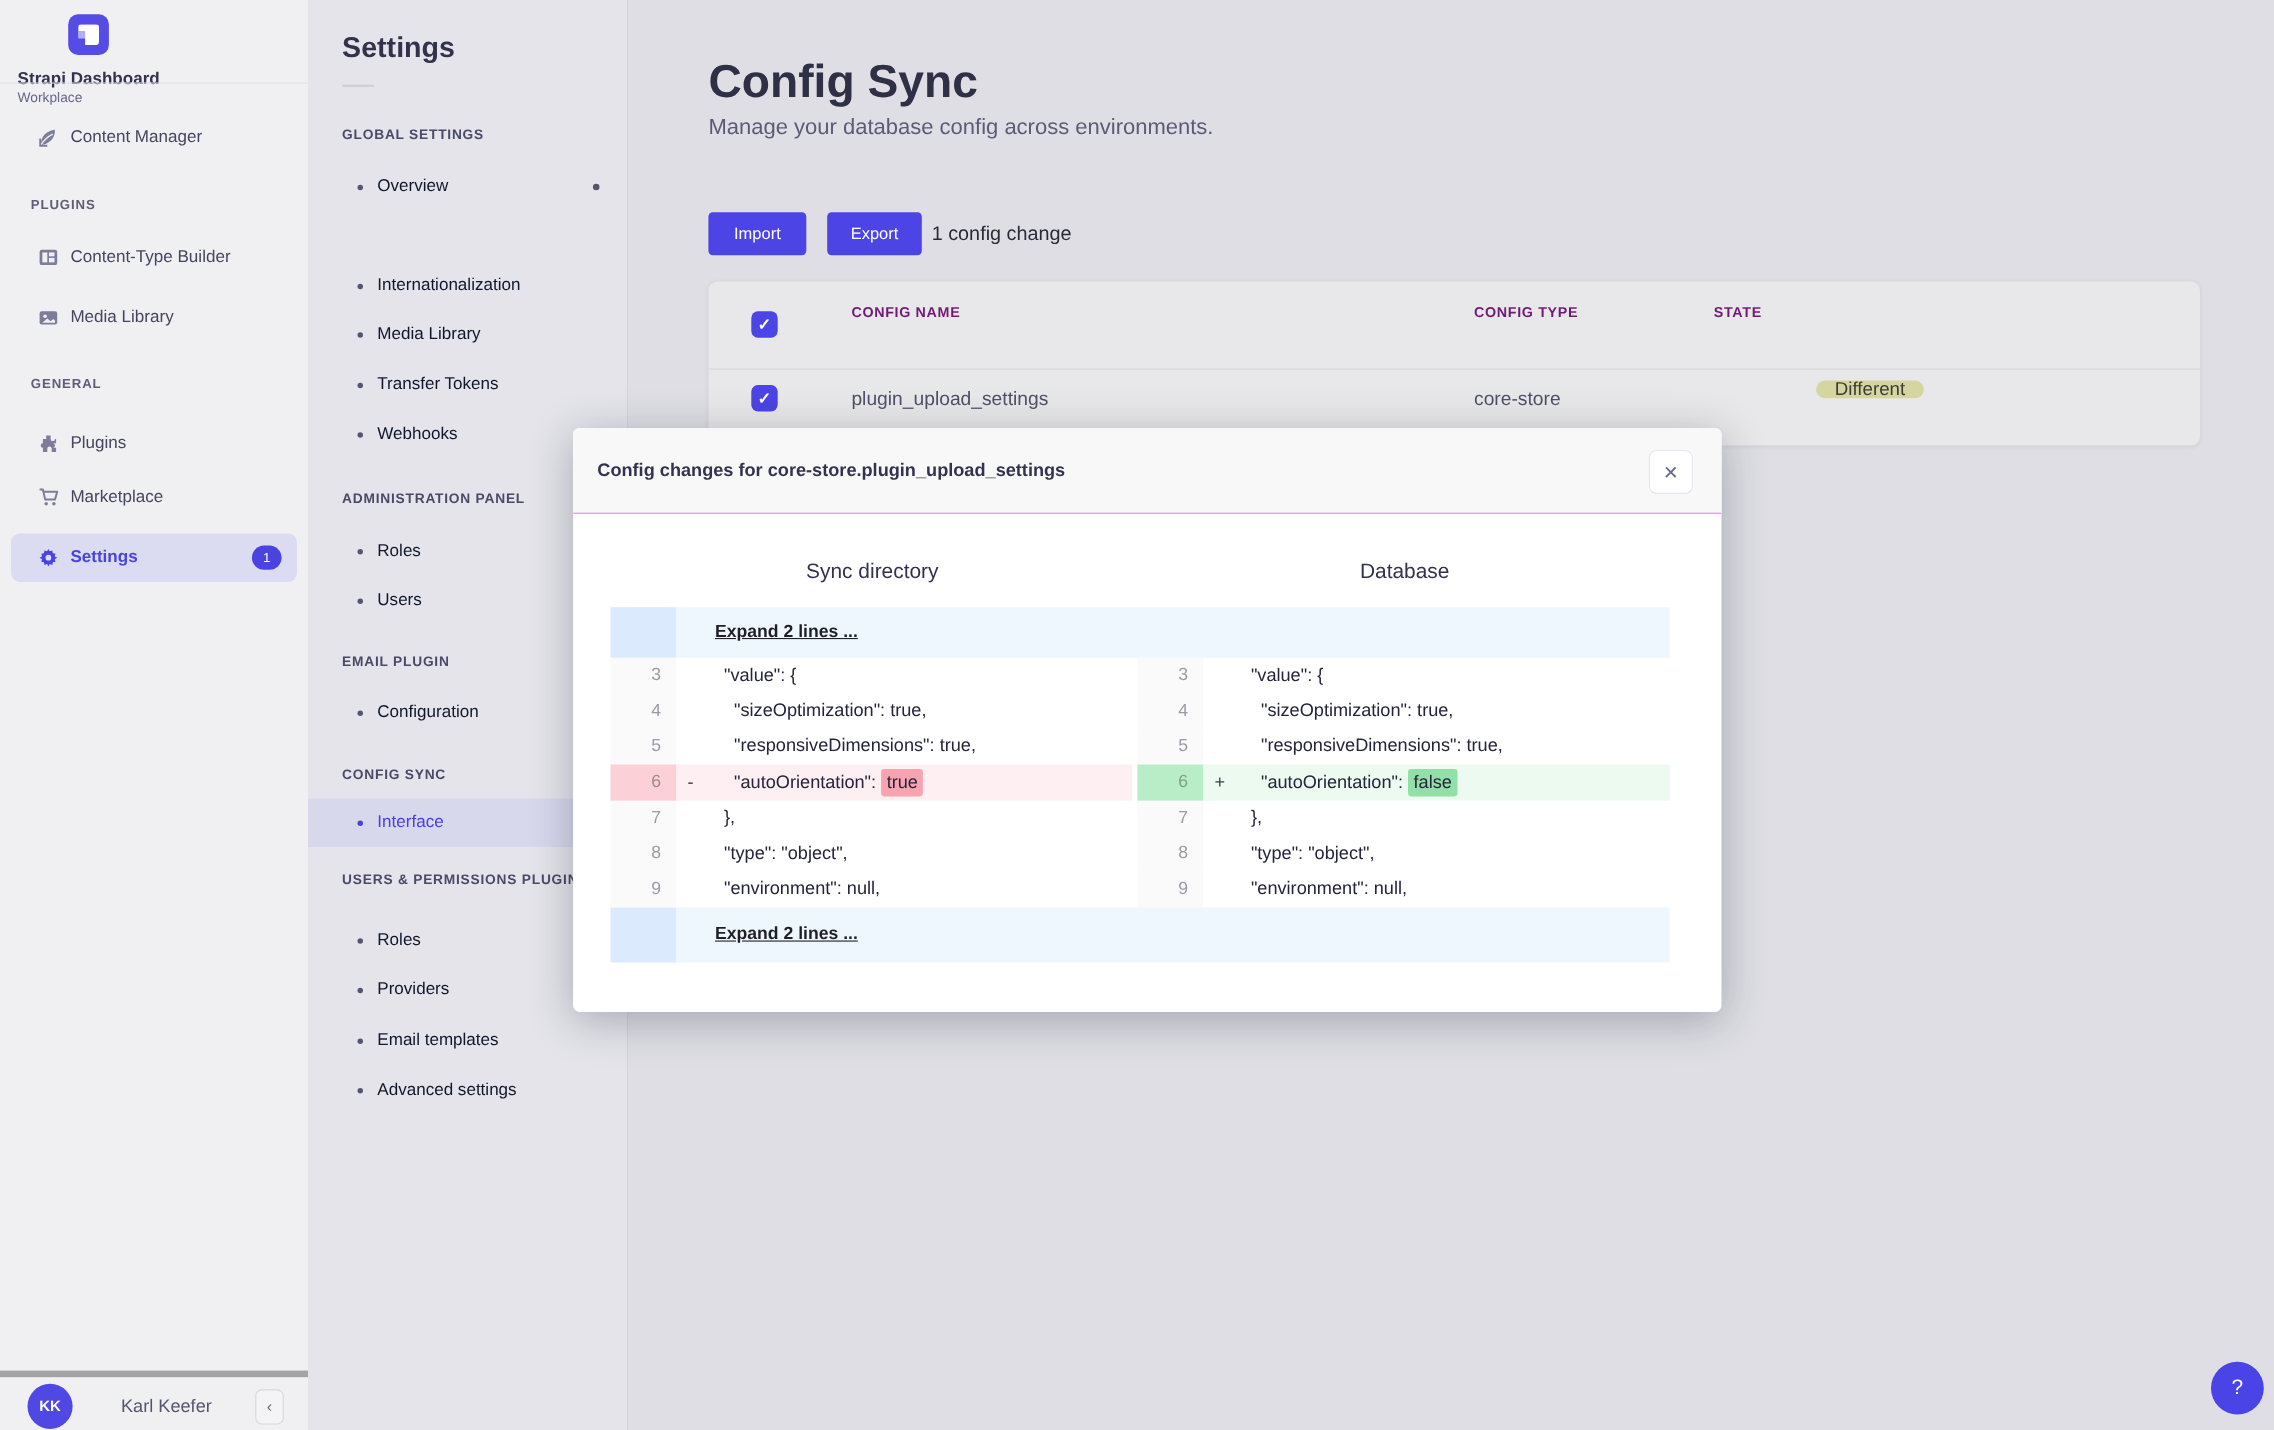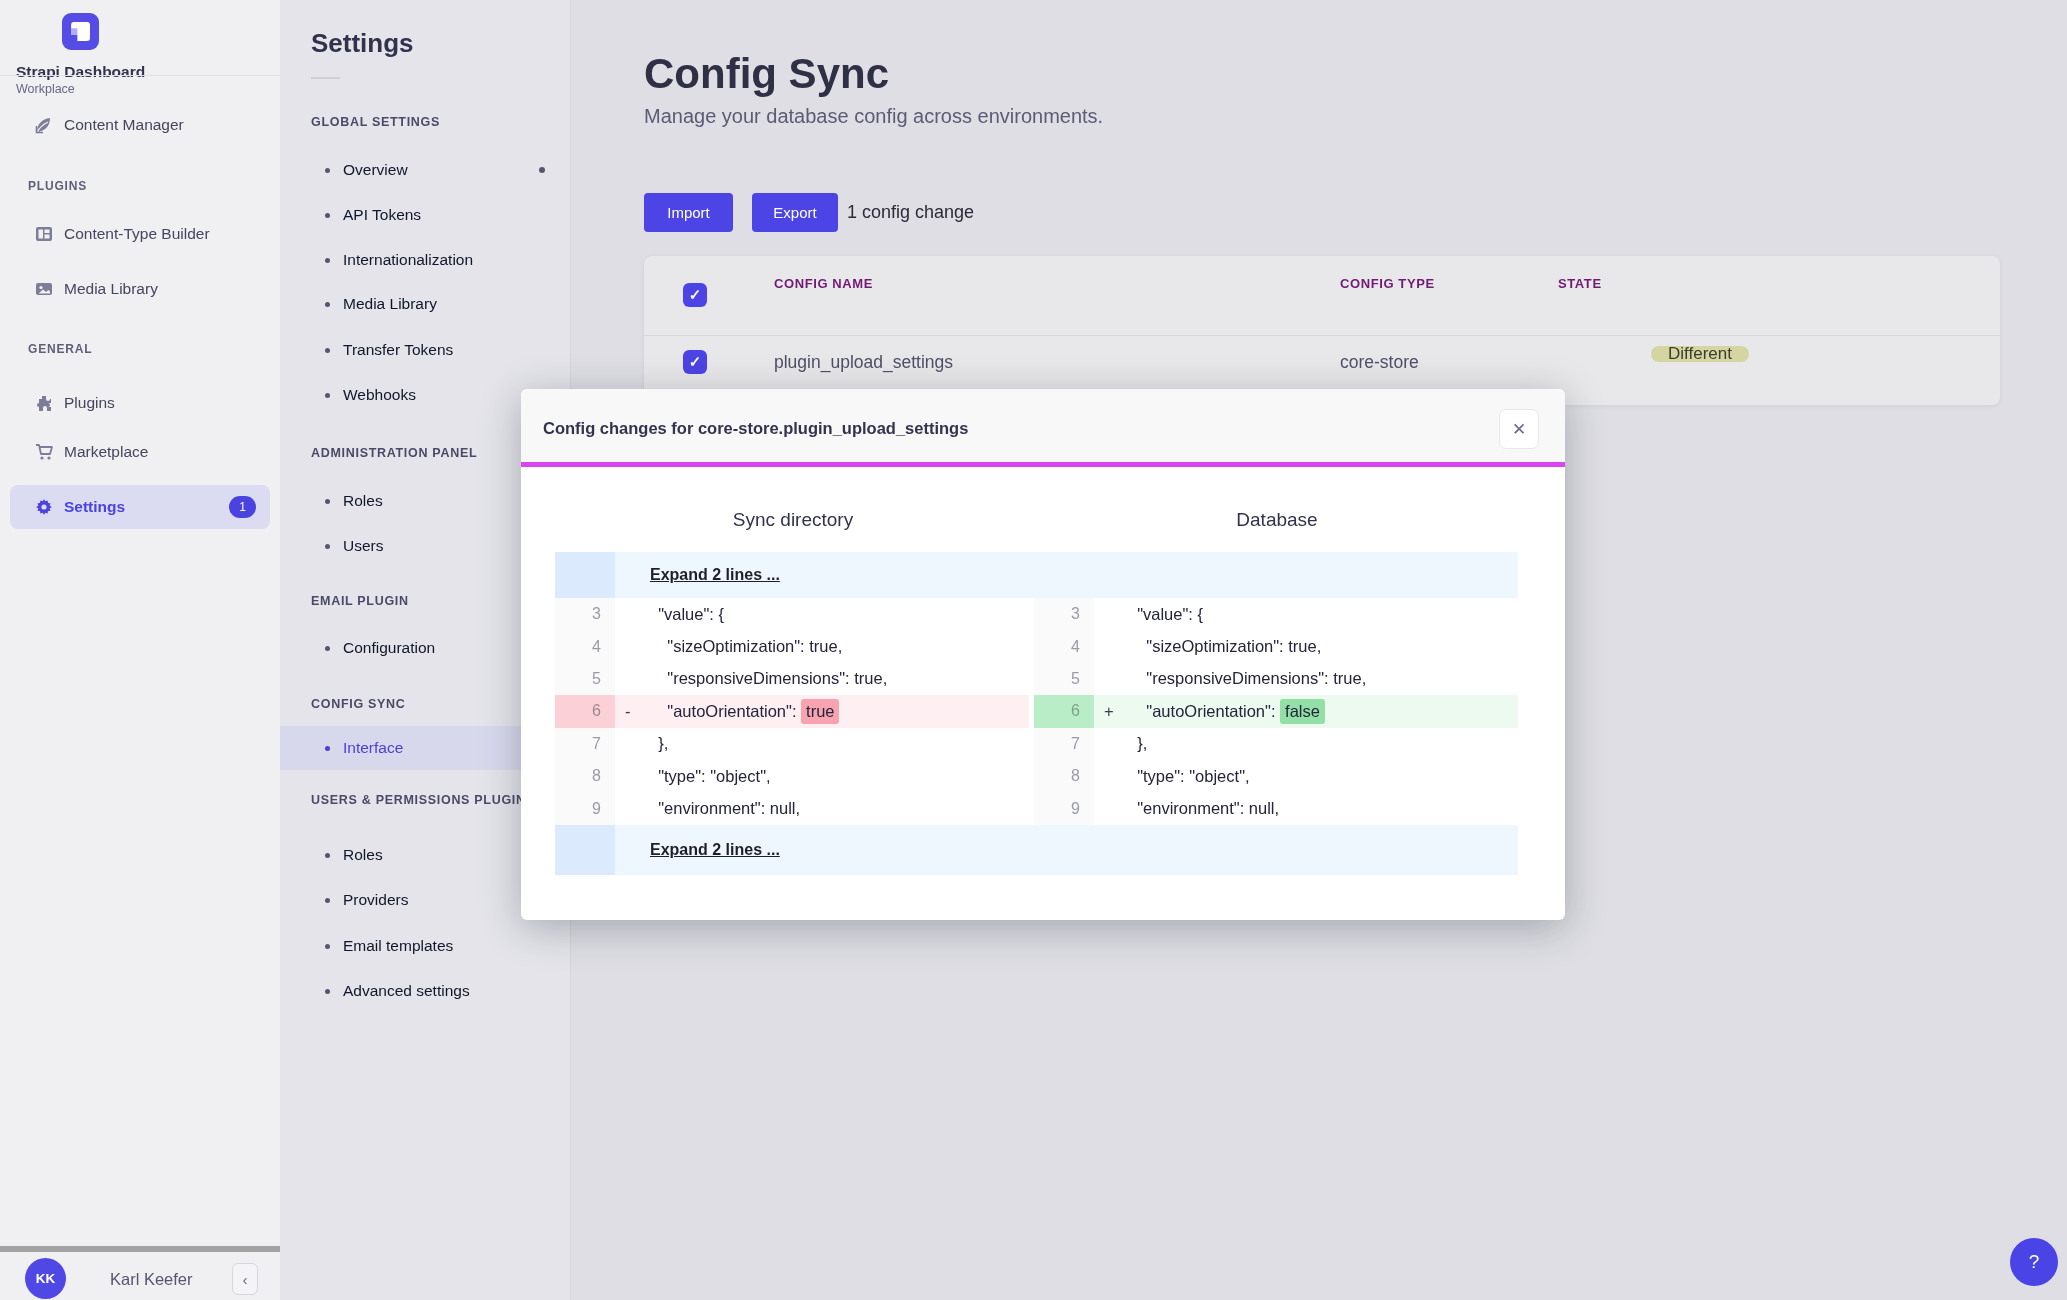--- a/index.html
+++ b/index.html
@@ -54,21 +54,21 @@
   .checkbox{position:absolute;left:39px;width:24px;height:24px;border-radius:6px;background:#4c44e4;color:#fff;font-size:15px;font-weight:700;display:flex;align-items:center;justify-content:center;cursor:pointer;}
   .cb-head{top:27px;}
   .cb-row{top:94px;}
   .th{position:absolute;font-size:13px;font-weight:700;letter-spacing:.6px;color:#701a75;top:20px;}
   .th1{left:130px;}.th2{left:696px;}.th3{left:914px;}
   .td{position:absolute;top:89px;height:34px;display:flex;align-items:center;font-size:17.5px;color:#4f4f68;}
   .td1{left:130px;}.td2{left:696px;}
   .state-badge{position:absolute;left:1007px;top:90px;height:16px;padding:0 17px;border-radius:16px;background:#d5d5a1;color:#3c3c30;font-size:17px;display:flex;align-items:center;}
   
   .modal{position:absolute;left:521px;top:389px;width:1044px;height:531px;background:#ffffff;border-radius:6px;box-shadow:0 8px 40px rgba(33,33,52,.30);z-index:20;}
-  .modal-header{position:absolute;left:0;top:0;width:1044px;height:78px;background:#f8f8f9;border-bottom:5px solid #d946ef;border-radius:6px 6px 0 0;box-sizing:border-box;}
+  .modal-header{position:absolute;left:0;top:0;width:1044px;height:78px;background:#f8f8f9;border-bottom:1px solid #d946ef;border-radius:6px 6px 0 0;box-sizing:border-box;}
   .modal-title{position:absolute;left:22px;top:0;height:78px;display:flex;align-items:center;font-size:16.5px;font-weight:700;color:#33334f;}
   .modal-close{position:absolute;right:26px;top:20px;width:38px;height:38px;border:1px solid #e6e6ef;border-radius:7px;background:#ffffff;color:#6b6b85;font-size:17px;display:flex;align-items:center;justify-content:center;cursor:pointer;}
   .pane-title{position:absolute;top:120px;font-size:19px;color:#32324d;width:400px;text-align:center;}
   .pane-title.left{left:72px;}
   .pane-title.right{left:556px;}
   
   .diff{position:absolute;left:34px;top:163px;width:963px;}
   .drow{display:flex;width:963px;}
   .gut{width:60px;flex:0 0 auto;background:#fafafa;font-size:16px;color:#9b9ba8;text-align:right;box-sizing:border-box;padding-right:14px;display:flex;align-items:center;justify-content:flex-end;}
   .code{width:414px;flex:0 0 auto;background:#ffffff;display:flex;align-items:center;font-size:16.5px;color:#24243a;white-space:pre;overflow:hidden;}
@@ -189,24 +189,20 @@
   <div class="subnav-title">Settings</div>
   <div class="subnav-title-divider"></div>
 
   <div class="sub-section" style="top:115px;">GLOBAL SETTINGS</div>
 
   <div class="sub-item" style="top:148px;">
     <span class="bullet"></span>
     <span class="slabel">Overview</span>
     <span class="notif-dot"></span>
   </div>
-  <div class="sub-item" style="top:193px;">
-    <span class="bullet"></span>
-    <span class="slabel">API Tokens</span>
-  </div>
   <div class="sub-item" style="top:238px;">
     <span class="bullet"></span>
     <span class="slabel">Internationalization</span>
   </div>
   <div class="sub-item" style="top:282px;">
     <span class="bullet"></span>
     <span class="slabel">Media Library</span>
   </div>
   <div class="sub-item" style="top:328px;">
     <span class="bullet"></span>

